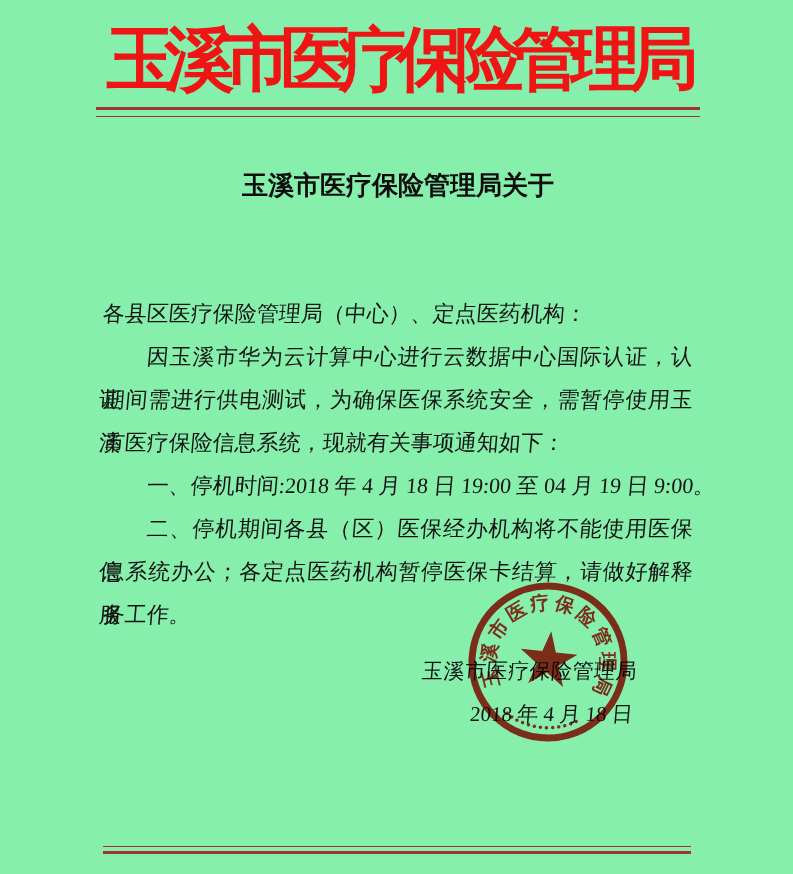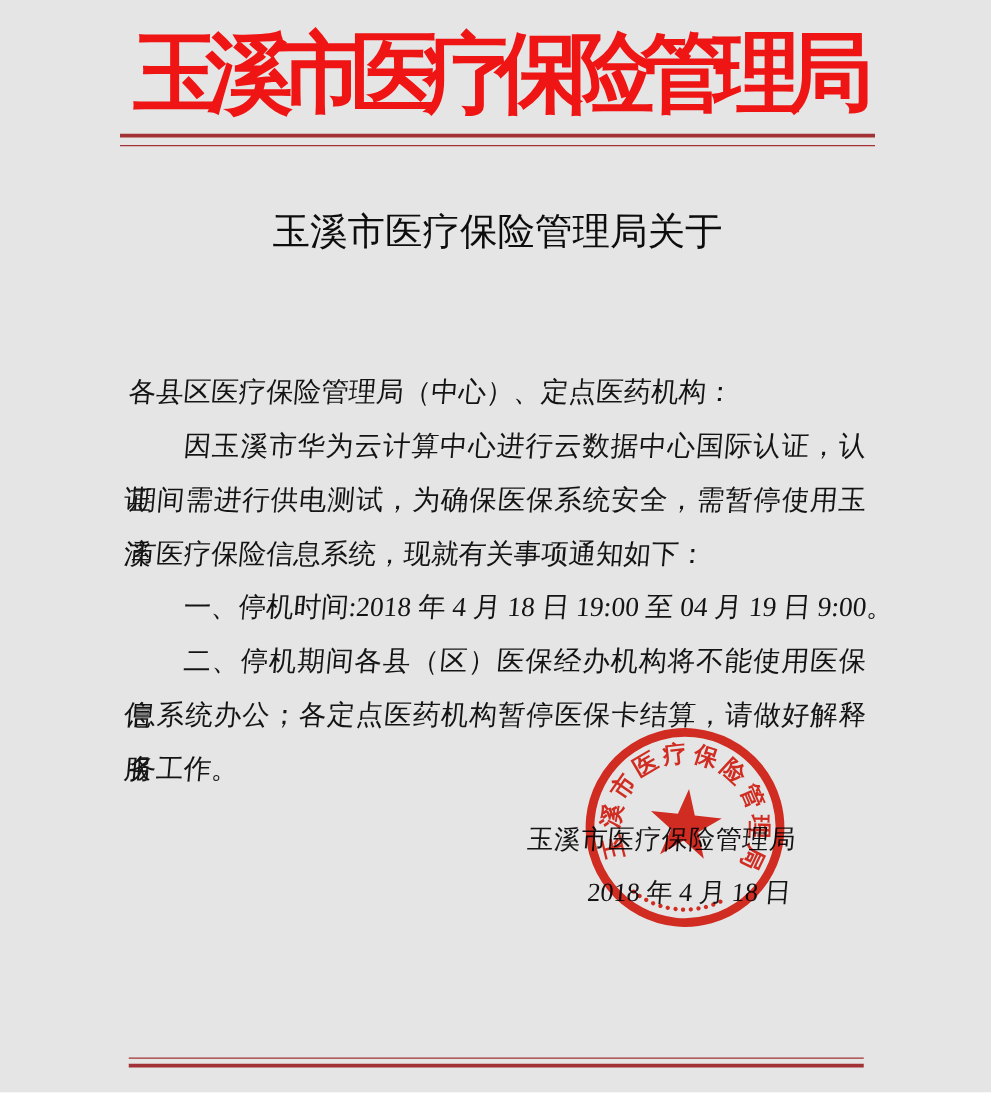--- a/index.html
+++ b/index.html
@@ -1,34 +1,34 @@
 <!DOCTYPE html>
 <html><head>
 <meta charset="utf-8">
 <style>
   html,body{margin:0;padding:0;background:#fff;}
   .page{
-    position:relative;width:793px;height:874px;background:#e5e5e5;overflow:hidden;
+    position:relative;width:793px;height:874px;background:#86efac;overflow:hidden;
     font-family:"Liberation Serif","DejaVu Serif",serif;color:#111;
   }
   
   .org-name{
     position:absolute;top:14px;left:0;width:100%;height:92px;line-height:92px;
     text-align:center;font-size:70px;font-weight:bold;color:#f01515;
     letter-spacing:-12px;white-space:nowrap;
   }
   .rule{position:absolute;background:#a23235;}
   .rule-top-thick{top:107px;left:96px;width:604px;height:3px;}
   .rule-top-thin{top:116px;left:96px;width:604px;height:1px;}
   .rule-bottom-thin{top:846px;left:103px;width:588px;height:1px;}
   .rule-bottom-thick{top:851px;left:103px;width:588px;height:3px;}
   
   .doc-title{
     position:absolute;top:162px;left:103px;width:590px;text-align:center;
-    font-size:30px;font-weight:normal;line-height:47px;color:#0d0d0d;white-space:nowrap;
+    font-size:26px;font-weight:bold;line-height:47px;color:#0d0d0d;white-space:nowrap;
   }
   
   .body-block{position:absolute;top:292px;left:103px;width:590px;font-size:22px;color:#141414;}
   .bline{
     height:43px;line-height:43px;white-space:nowrap;text-align:left;
     transform:skewX(-5deg);
   }
   .bline.fill{white-space:normal;text-align:justify;text-align-last:justify;}
   .bline.indent{text-indent:44px;}
   

